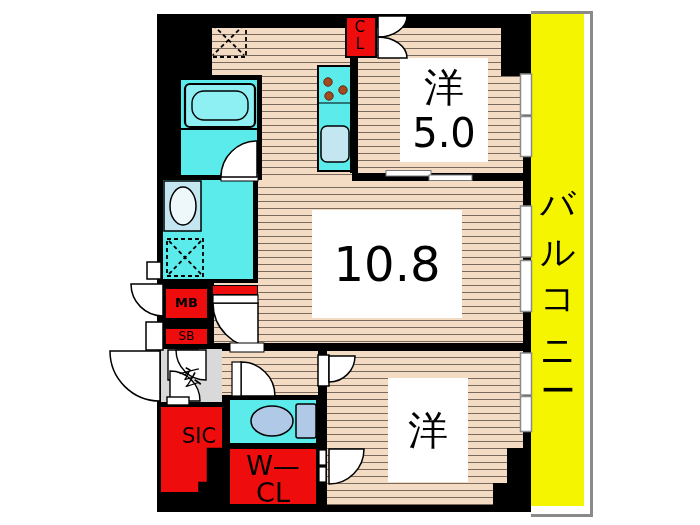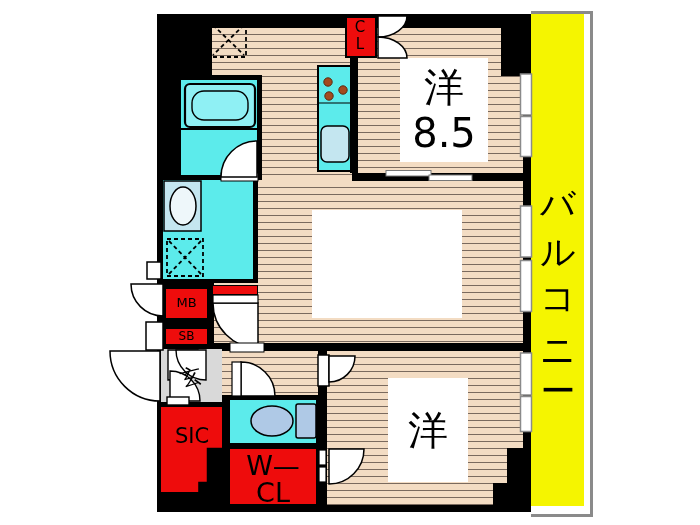--- a/index.html
+++ b/index.html
@@ -47,23 +47,24 @@
   <div class="abs cyan" style="left:228px;top:398px;width:90px;height:47px;border:2px solid #000;"></div>
   <div class="abs red" style="left:228px;top:447px;width:90px;height:59px;border:2px solid #000;"></div>
   <div class="abs red" style="left:164px;top:287px;width:45px;height:33px;border:2px solid #000;"></div>
   <div class="abs red" style="left:164px;top:327px;width:45px;height:19px;border:2px solid #000;"></div>
   <div class="abs red" style="left:345px;top:16px;width:32px;height:42px;border:2px solid #000;"></div>
   <div class="abs red" style="left:212px;top:285px;width:46px;height:10px;border:1.5px solid #000;"></div>
   <div class="abs red" style="left:161px;top:407px;width:61px;height:85px;clip-path:polygon(0 0,100% 0,100% 48%,75% 48%,75% 88%,61% 88%,61% 100%,0 100%);"></div>
 
   <div class="abs whitebox roomlabel" style="left:400px;top:58px;width:88px;height:104px;">
     <div class="lbl" style="font-size:40px;line-height:46px;">洋</div>
-    <div class="lbl" style="font-size:40px;line-height:46px;">8.5</div>
+    <div class="lbl" style="font-size:40px;line-height:46px;">5.0</div>
   </div>
   <div class="abs whitebox roomlabel" style="left:312px;top:210px;width:150px;height:108px;">
+    <div class="lbl" style="font-size:48px;line-height:52px;">10.8</div>
   </div>
   <div class="abs whitebox roomlabel" style="left:388px;top:378px;width:80px;height:104px;">
     <div class="lbl" style="font-size:40px;line-height:46px;">洋</div>
   </div>
 
   <svg width="700" height="525" viewBox="0 0 700 525">
 
     <g stroke="#000" fill="none" stroke-width="1.8" stroke-dasharray="4 3">
       <rect x="211" y="23" width="35" height="34"></rect>
       <line x1="213" y1="25" x2="244" y2="55"></line>
@@ -157,23 +158,23 @@
       <ellipse cx="272" cy="421" rx="21" ry="15"></ellipse>
     </g>
 
     <g stroke="#000" stroke-width="1.5">
       <rect x="164" y="181" width="37" height="50" fill="#c4e6f0"></rect>
       <ellipse cx="183" cy="206" rx="13" ry="19" fill="#eef7fa"></ellipse>
     </g>
   </svg>
 
   <div class="abs lbl" style="left:351px;top:19px;width:18px;font-size:15px;line-height:17px;word-break:break-all;">CL</div>
-  <div class="abs lbl" style="left:164px;top:295px;width:45px;font-size:13px;">MB</div>
+  <div class="abs lbl" style="left:164px;top:295px;width:45px;font-size:13px;font-weight:bold;">MB</div>
   <div class="abs lbl" style="left:164px;top:329px;width:45px;font-size:12px;">SB</div>
   <div class="abs lbl" style="left:176px;top:363px;width:30px;font-size:21px;transform:rotate(-14deg);">玄</div>
-  <div class="abs lbl" style="left:161px;top:424px;width:62px;font-size:21px;">SIC</div>
+  <div class="abs lbl" style="left:168px;top:424px;width:62px;font-size:21px;">SIC</div>
   <div class="abs" style="left:236px;top:452px;width:74px;text-align:center;">
     <div class="lbl" style="font-size:27px;line-height:27px;">W—</div>
     <div class="lbl" style="font-size:27px;line-height:27px;">CL</div>
   </div>
   <div class="abs lbl vtext" style="left:535px;top:130px;width:46px;height:290px;font-size:35px;letter-spacing:12px;">バルコニー</div>
 
 </div>
 
 </body></html>

